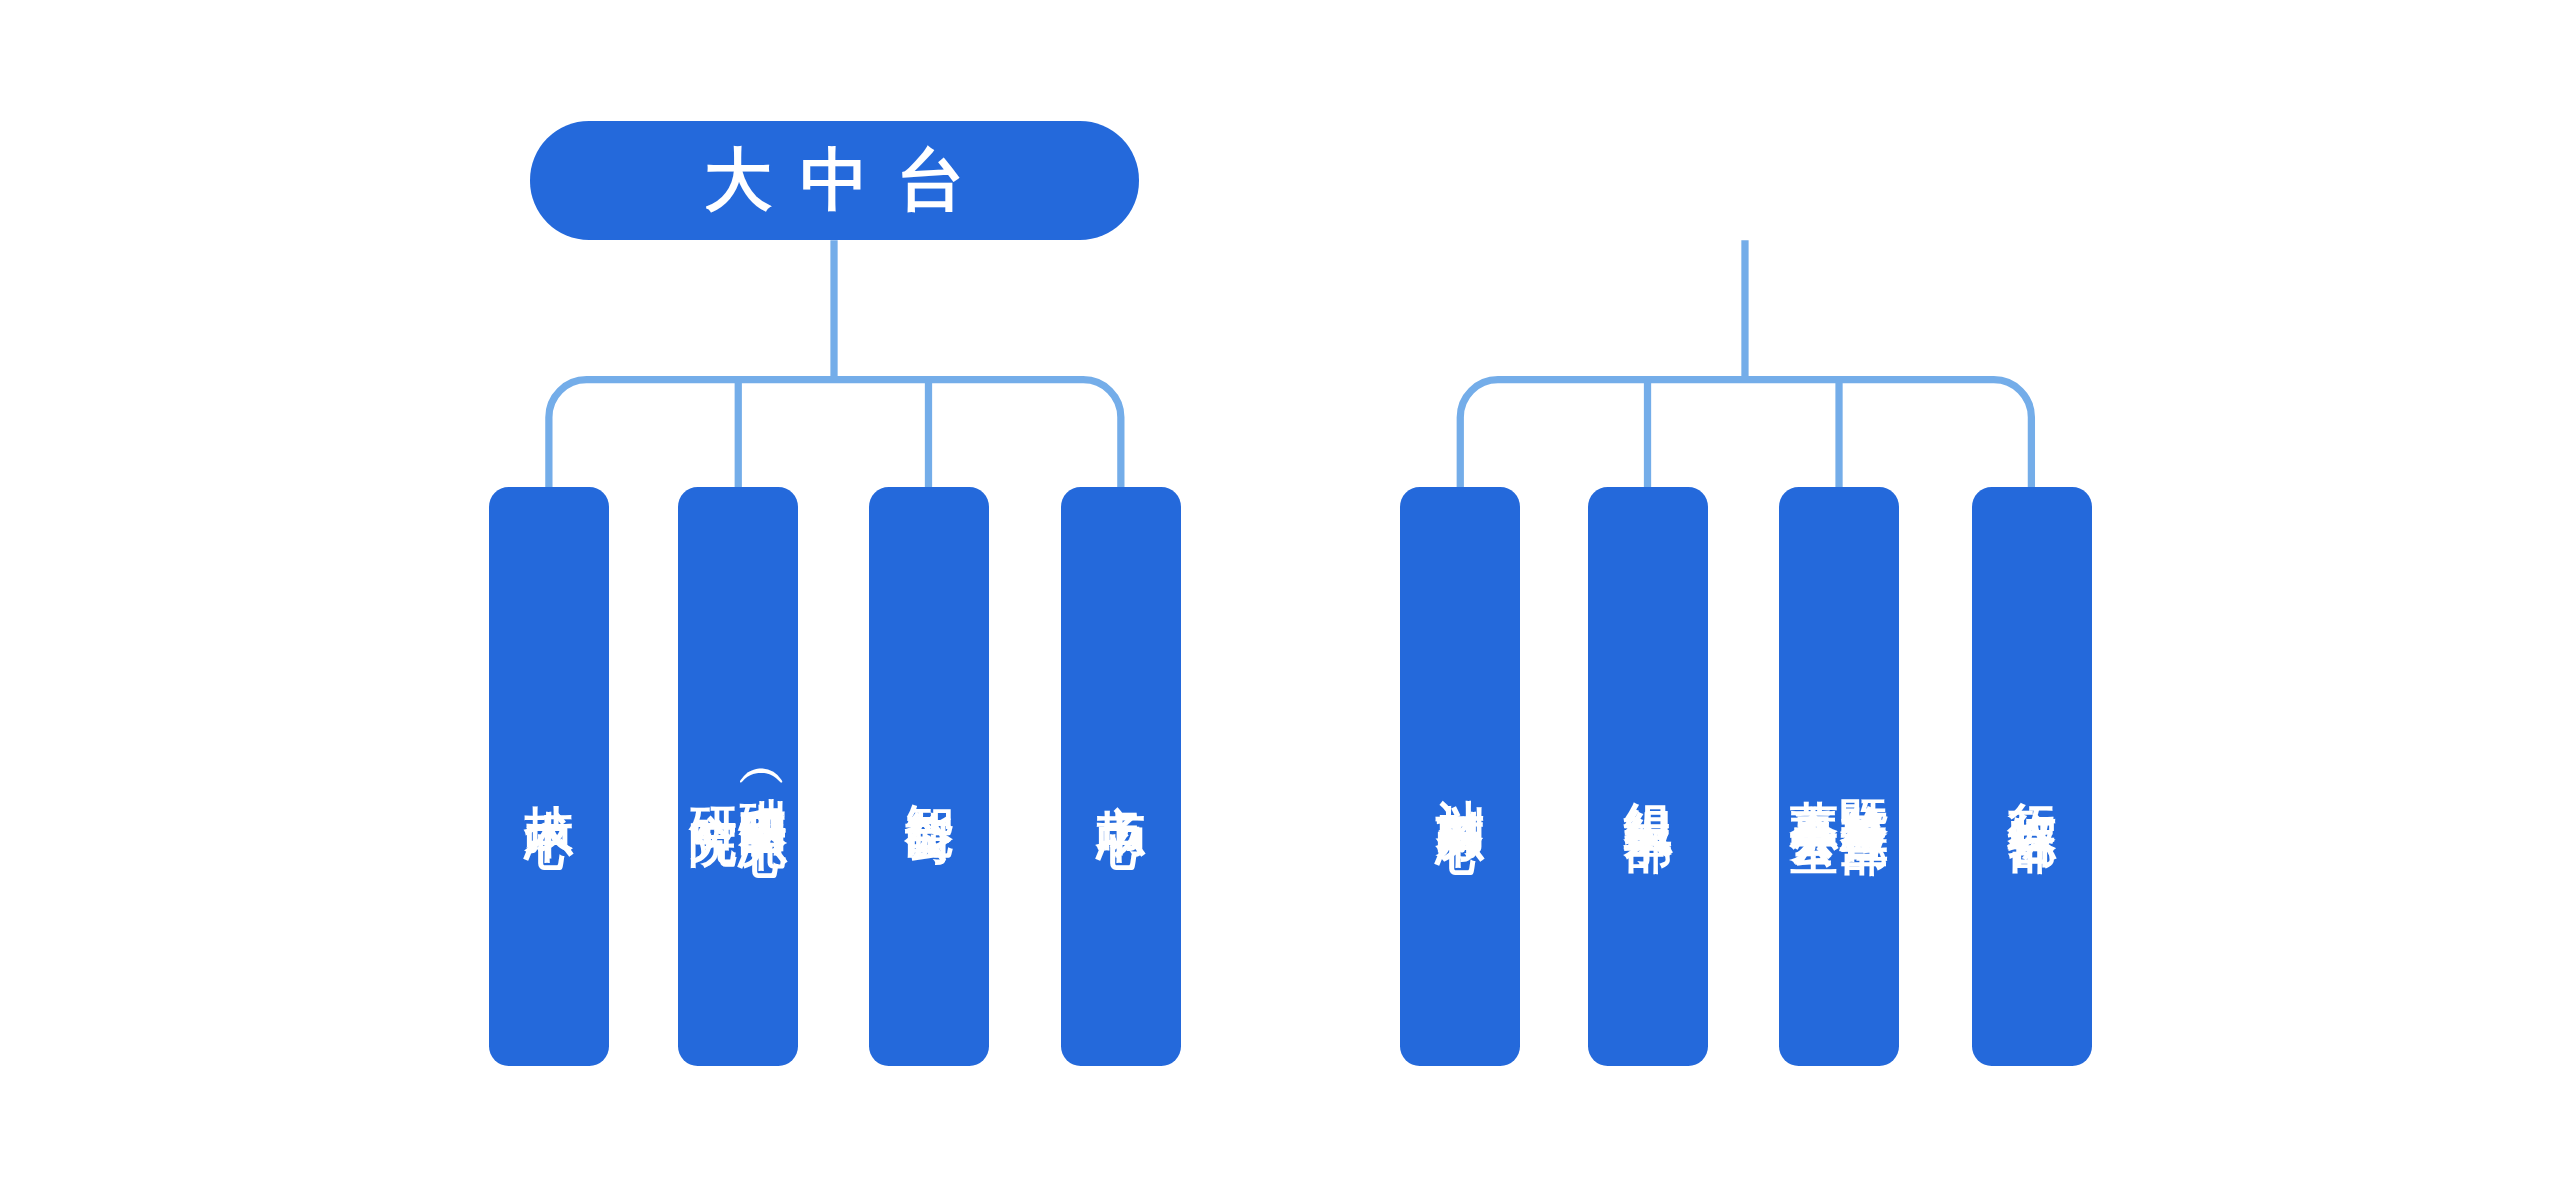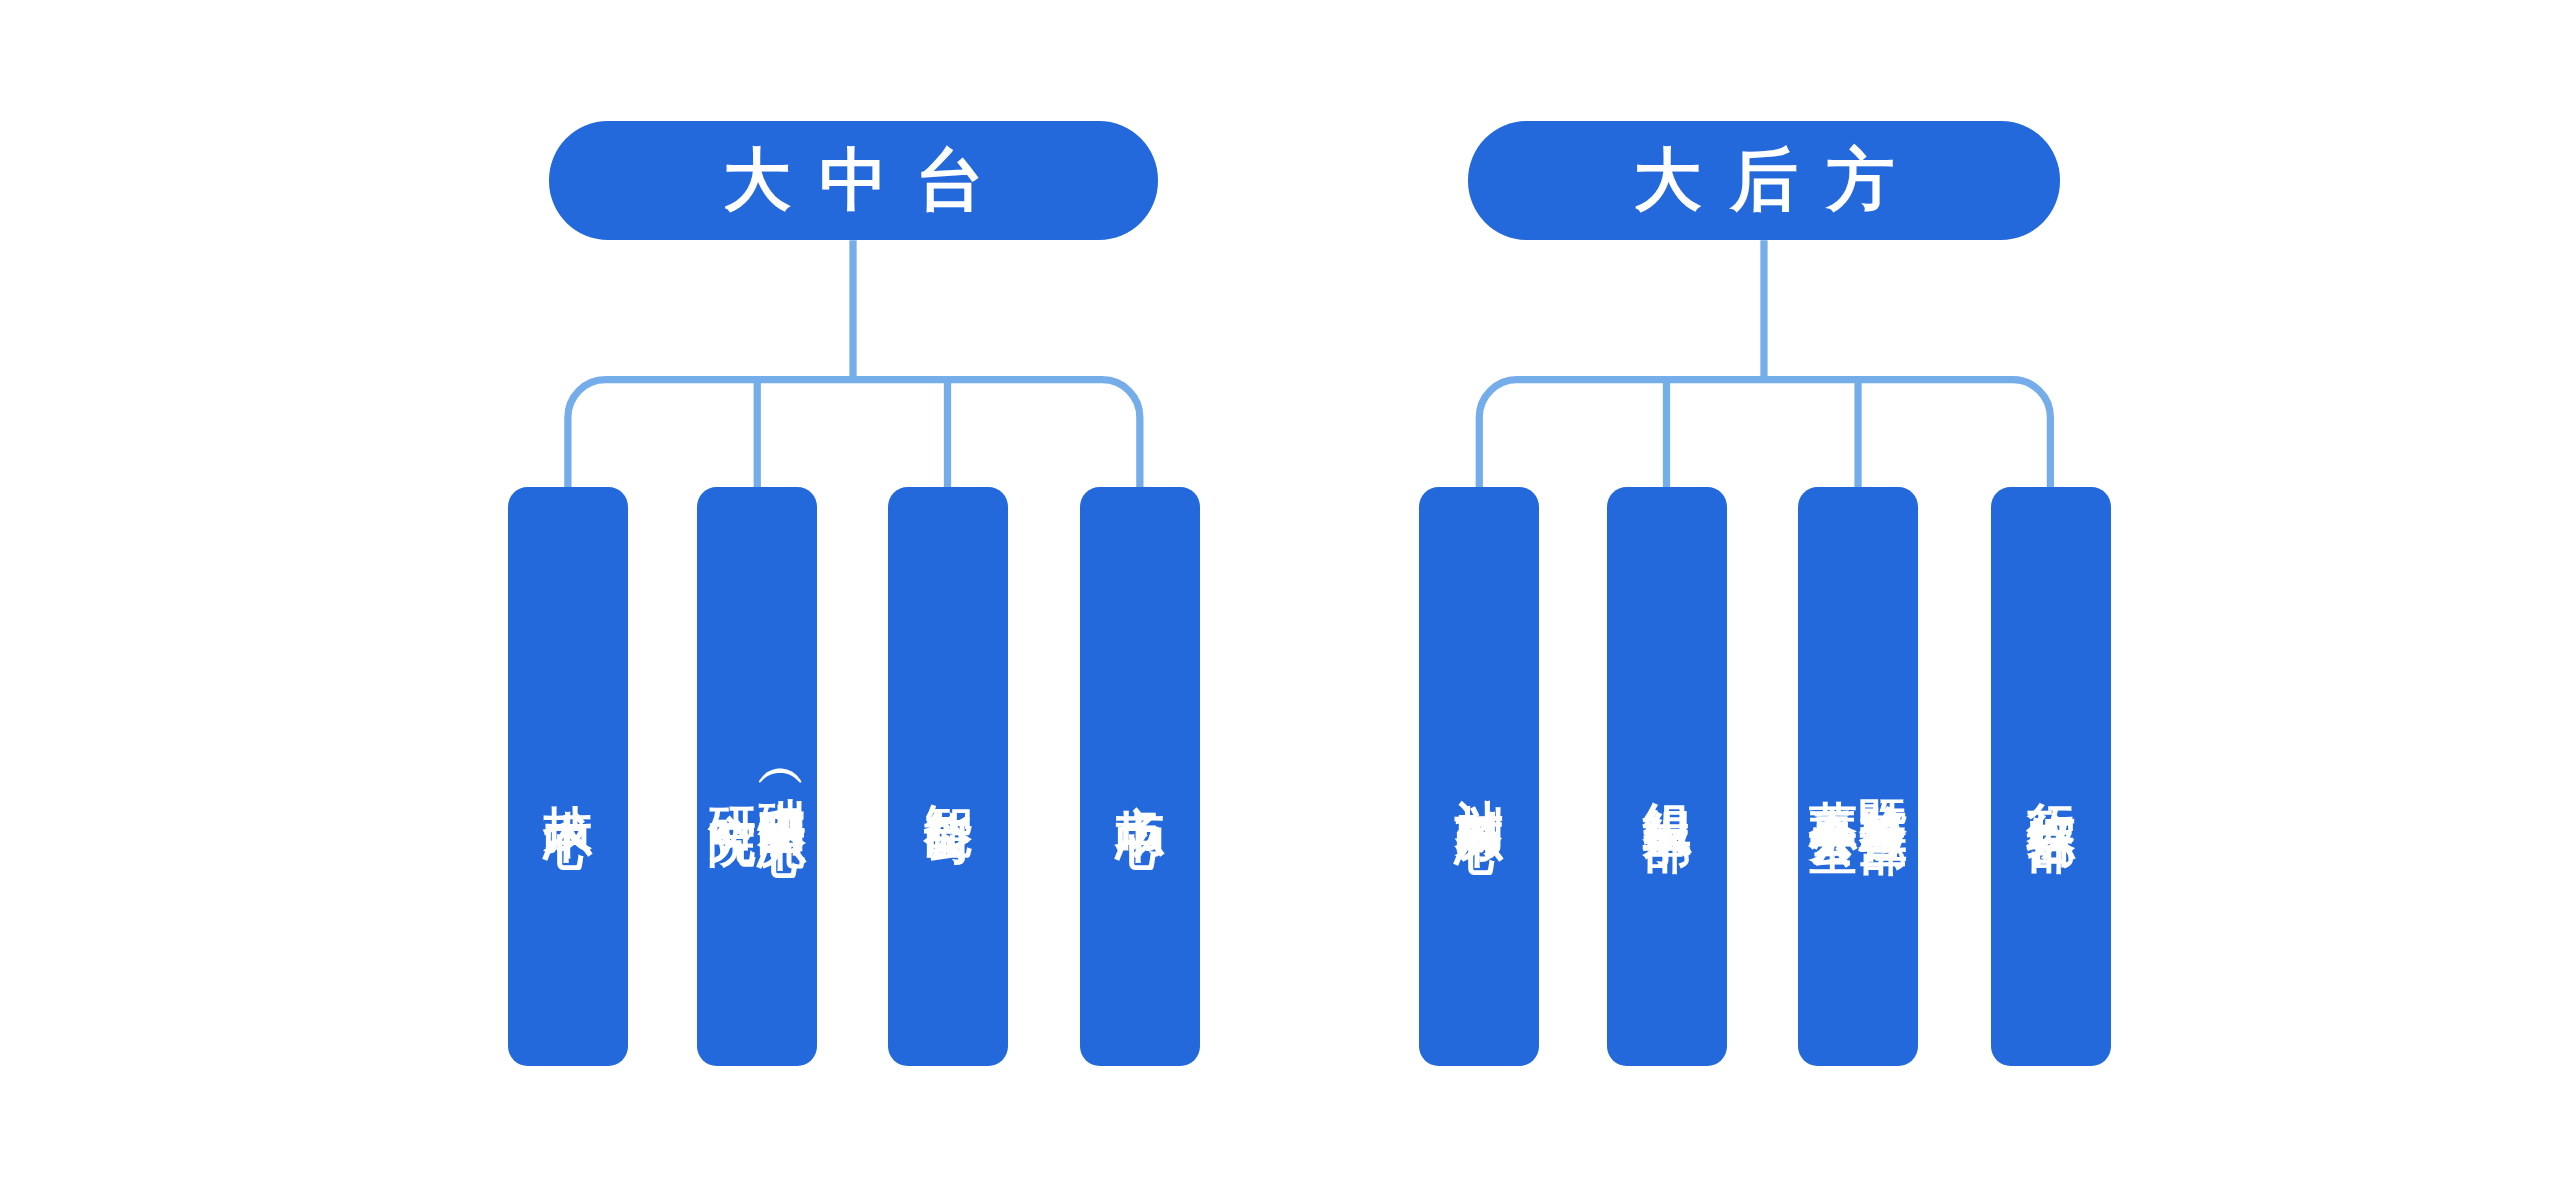--- a/index.html
+++ b/index.html
@@ -9,21 +9,21 @@
     --node-text:#FFFFFF;
     --background:#FFFFFF;
   }
   html,body{margin:0;padding:0;}
   body{
     width:2576px;height:1186px;
     background:var(--background);
     font-family:"Liberation Sans","DejaVu Sans",sans-serif;
     overflow:hidden;
   }
-  .canvas{position:relative;width:2272px;height:1186px;background:var(--background);margin-left:19px;}
+  .canvas{position:relative;width:2272px;height:1186px;background:var(--background);}
   .connector-layer{position:absolute;left:0;top:0;width:2576px;height:1186px;pointer-events:none;}
   .connector-layer path{stroke:var(--connector-line);stroke-width:8.5;fill:none;}
   .root-pill{
     position:absolute;top:121px;height:119px;
     background:var(--node-fill);border-radius:59px;
     display:flex;align-items:center;justify-content:center;
     color:var(--node-text);font-size:68px;font-weight:bold;
     letter-spacing:0.42em;text-indent:0.42em;white-space:nowrap;
   }
   .pill-left{left:530px;width:609px;}
@@ -72,23 +72,20 @@
     <div class="vlabel">研究院
 （碳中和研究中心）</div>
   </div>
   <div class="child-box g0c2">
     <div class="vlabel">智能公司</div>
   </div>
   <div class="child-box g0c3">
     <div class="vlabel">市场中心</div>
   </div>
 
-  <div class="root-pill pill-right">
-    <span>大后方</span>
-  </div>
   <div class="child-box g1c0">
     <div class="vlabel">计划财务中心</div>
   </div>
   <div class="child-box g1c1">
     <div class="vlabel">组织人事部</div>
   </div>
   <div class="child-box g1c2">
     <div class="vlabel">董事会办公室
 暨监督检查部</div>
   </div>

